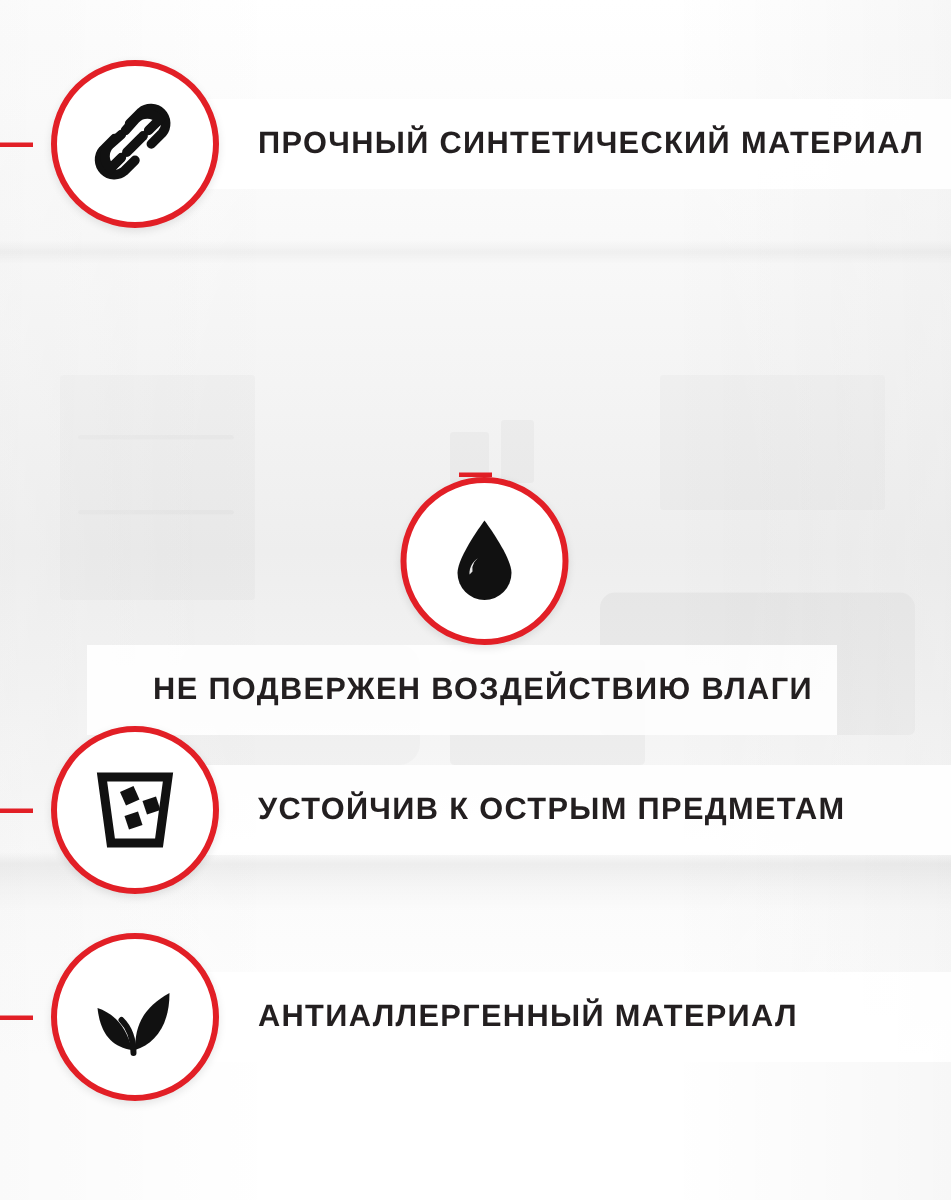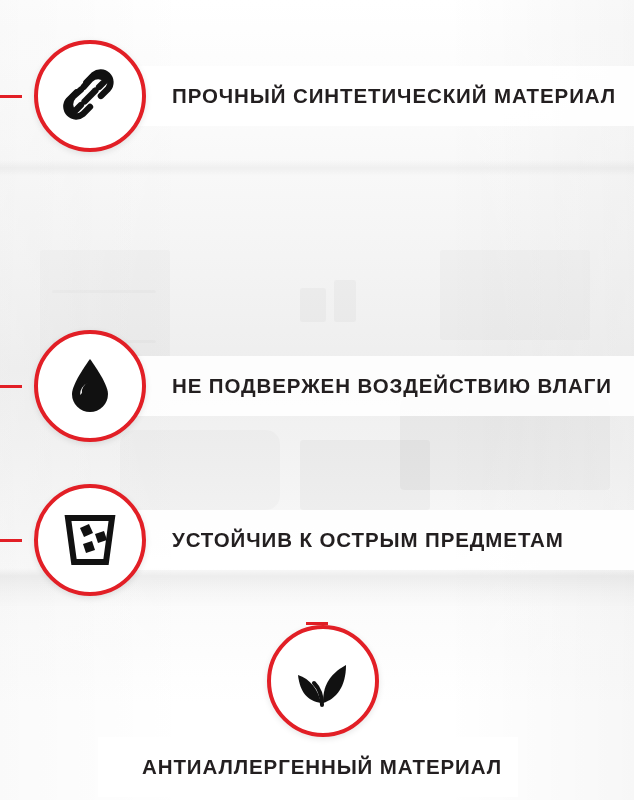--- a/index.html
+++ b/index.html
@@ -113,23 +113,23 @@
     font-weight: bold;
     letter-spacing: 0.9px;
     color: #231f20;
     line-height: 1.28;
     text-transform: uppercase;
   }
 
   
   #f1 { top: 40px; }
   #f2 { top: 186px; }
-  #f3 { top: 330px; }
+  #f3 { top: 315px; flex-direction: column; }
   #f4 { top: 484px; }
-  #f5 { top: 622px; flex-direction: column; }
+  #f5 { top: 622px; }
 </style>
 </head>
 <body>
 
 <div class="poster">
 
   <div class="bg">
     <div class="bg-shape light" style="left:40px; top:250px; width:130px; height:150px;"></div>
     <div class="bg-shape light" style="left:52px; top:290px; width:104px; height:3px;"></div>
     <div class="bg-shape light" style="left:52px; top:340px; width:104px; height:3px;"></div>

